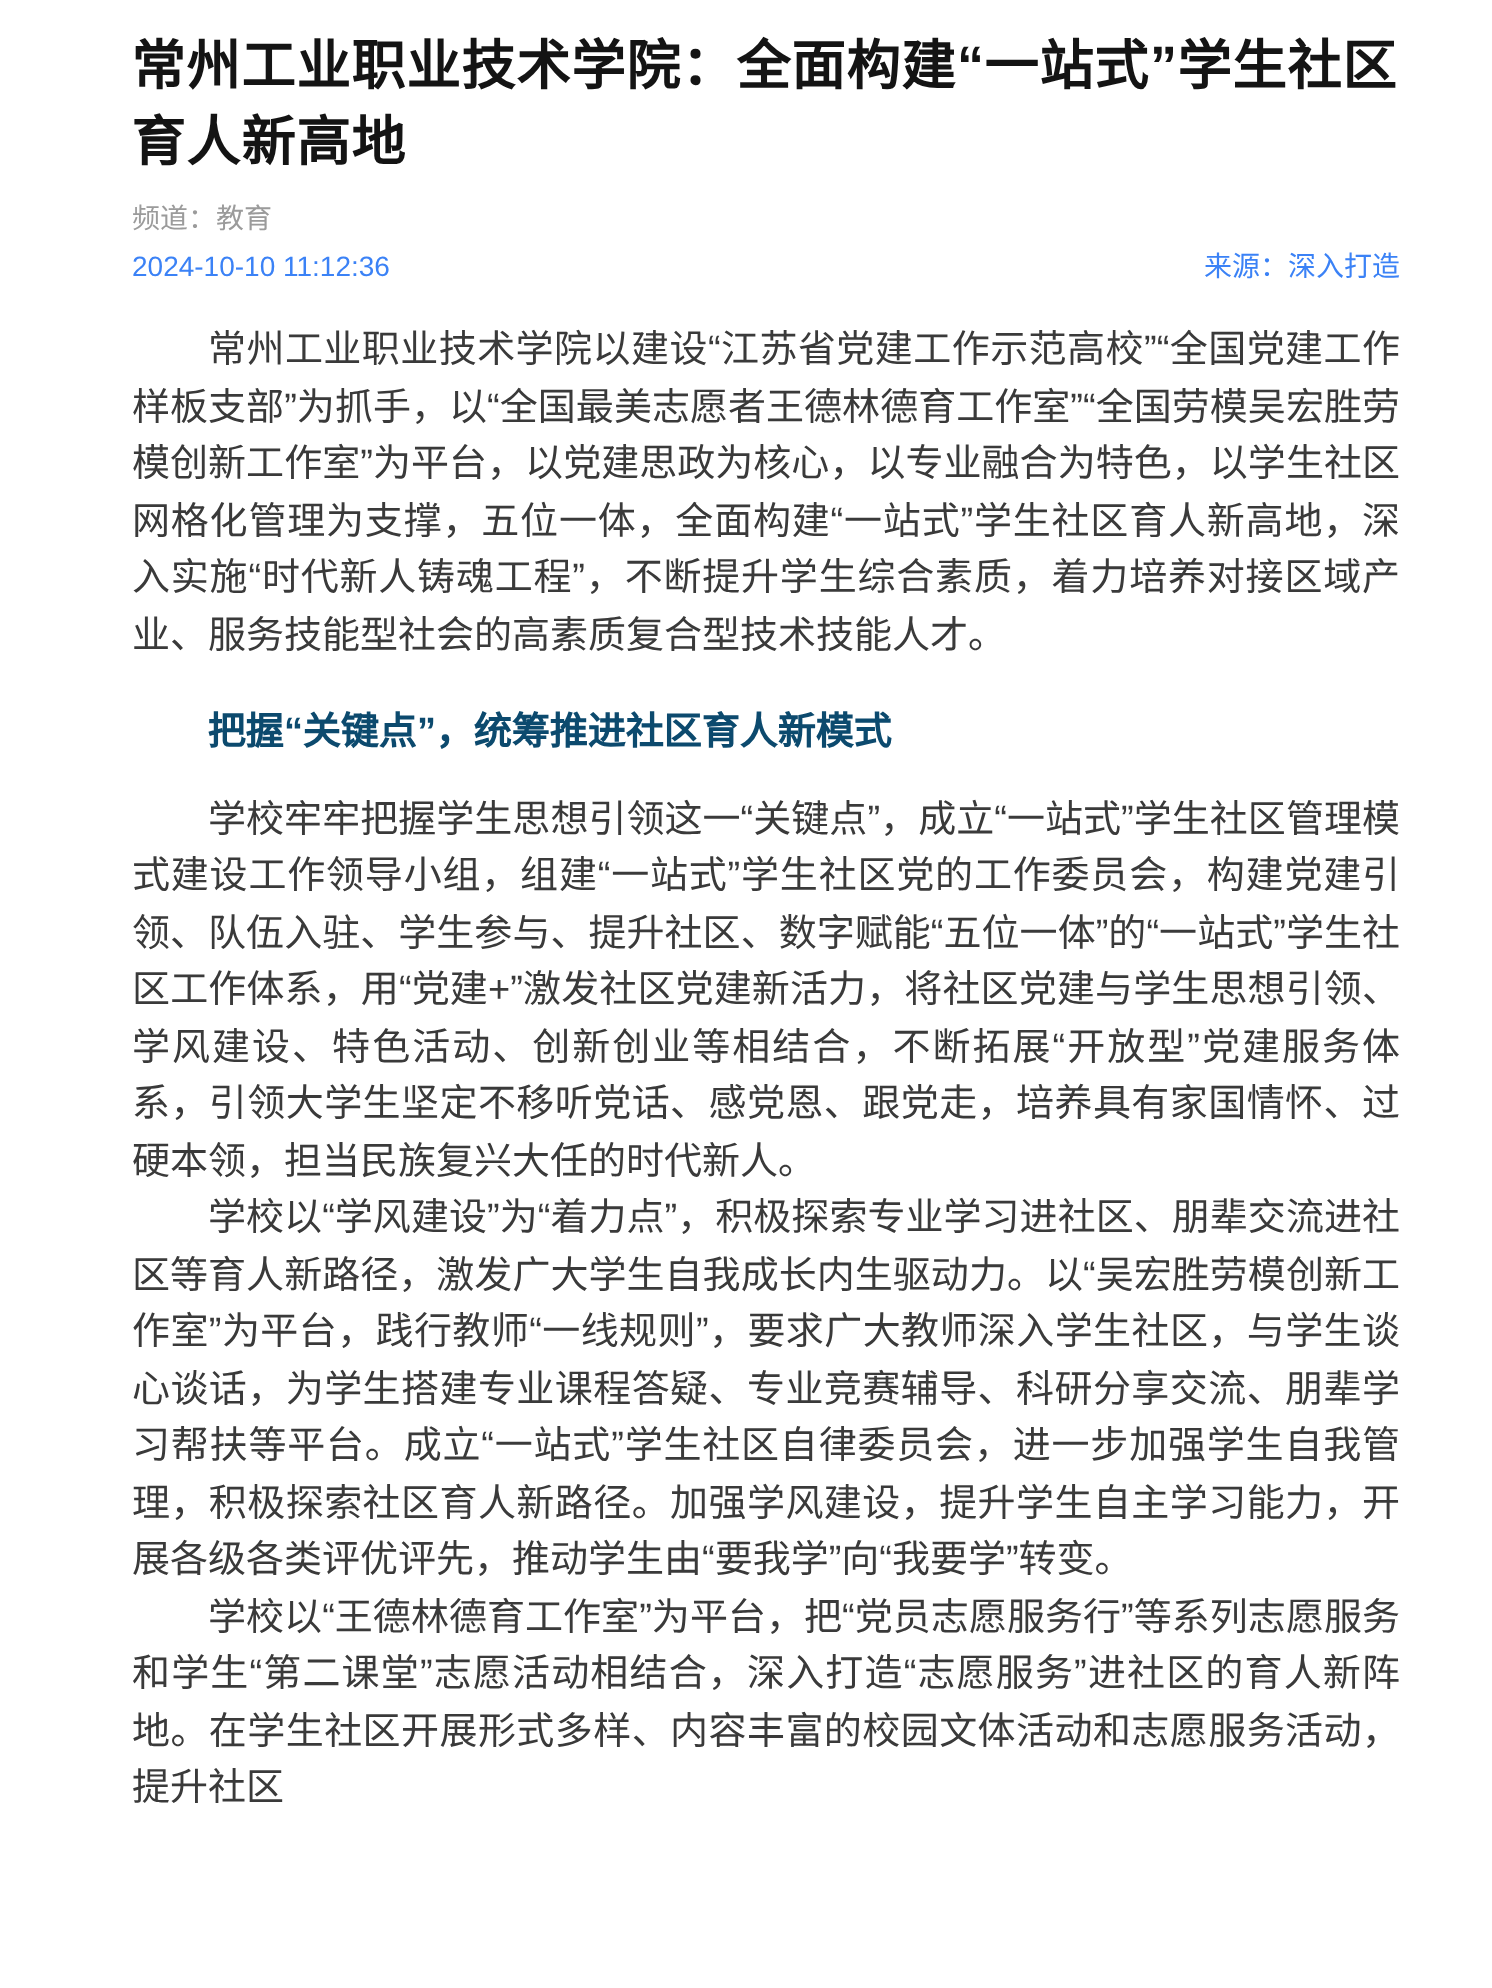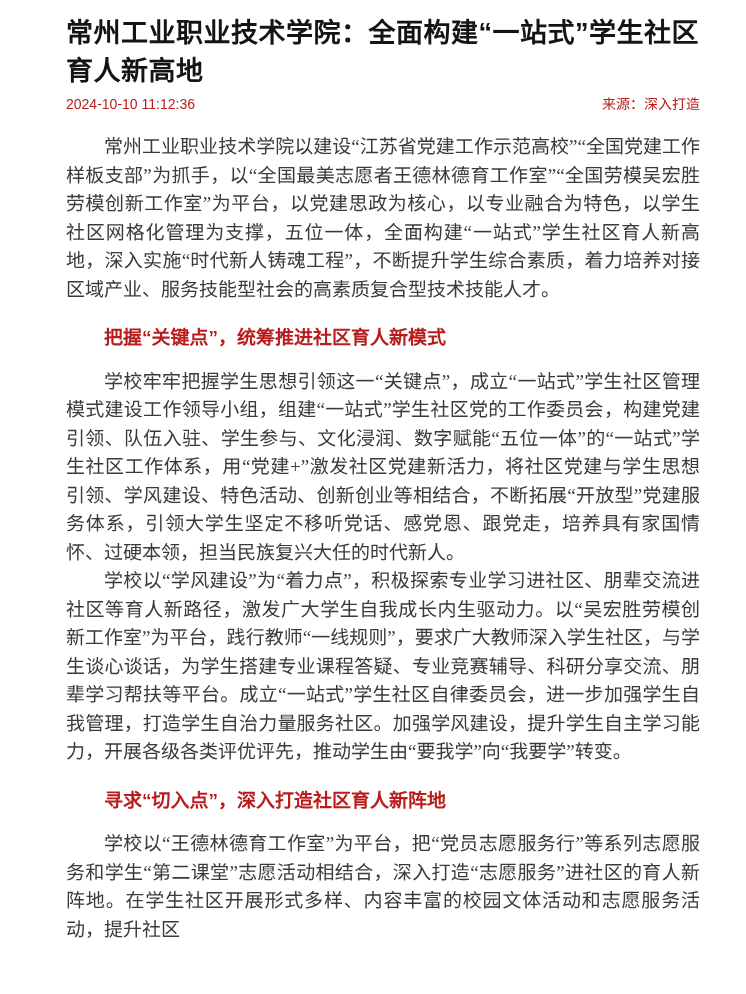--- a/index.html
+++ b/index.html
@@ -31,68 +31,69 @@
     line-height: 20px;
     color: #9b9b9b;
   }
   .meta-row {
     margin-top: 4px;
     display: flex;
     justify-content: space-between;
     align-items: flex-end;
     font-size: 14px;
     line-height: 20px;
-    color: #b91c1c;
+    color: #3b82f6;
   }
   .article-body {
     margin-top: 19px;
     font-size: 19px;
     line-height: 28.5px;
     color: #3a3a3a;
   }
   .article-body p {
     margin: 0;
     text-indent: 2em;
     text-align: justify;
-    font-family: Liberation Serif, serif;
   }
   .article-body h2 {
     margin: 20px 0 15px 0;
     font-size: 19px;
     line-height: 28.5px;
     font-weight: 700;
-    color: #b91c1c;
+    color: #0c4a6e;
     text-indent: 2em;
   }
 </style>
 </head>
 <body>
 
 <div class="article-page">
 
   <h1 class="article-title">常州工业职业技术学院：全面构建“一站式”学生社区育人新高地</h1>
 
+  <div class="meta-channel">
+    <span>频道：</span><span>教育</span>
+  </div>
 
   <div class="meta-row">
     <span class="meta-datetime">2024-10-10 11:12:36</span>
     <span class="meta-source">
       <span>来源：</span><span>深入打造</span>
     </span>
   </div>
 
   <div class="article-body">
 
     <p>常州工业职业技术学院以建设“江苏省党建工作示范高校”“全国党建工作样板支部”为抓手，以“全国最美志愿者王德林德育工作室”“全国劳模吴宏胜劳模创新工作室”为平台，以党建思政为核心，以专业融合为特色，以学生社区网格化管理为支撑，五位一体，全面构建“一站式”学生社区育人新高地，深入实施“时代新人铸魂工程”，不断提升学生综合素质，着力培养对接区域产业、服务技能型社会的高素质复合型技术技能人才。</p>
 
     <h2>把握“关键点”，统筹推进社区育人新模式</h2>
 
-    <p>学校牢牢把握学生思想引领这一“关键点”，成立“一站式”学生社区管理模式建设工作领导小组，组建“一站式”学生社区党的工作委员会，构建党建引领、队伍入驻、学生参与、文化浸润、数字赋能“五位一体”的“一站式”学生社区工作体系，用“党建+”激发社区党建新活力，将社区党建与学生思想引领、学风建设、特色活动、创新创业等相结合，不断拓展“开放型”党建服务体系，引领大学生坚定不移听党话、感党恩、跟党走，培养具有家国情怀、过硬本领，担当民族复兴大任的时代新人。</p>
+    <p>学校牢牢把握学生思想引领这一“关键点”，成立“一站式”学生社区管理模式建设工作领导小组，组建“一站式”学生社区党的工作委员会，构建党建引领、队伍入驻、学生参与、提升社区、数字赋能“五位一体”的“一站式”学生社区工作体系，用“党建+”激发社区党建新活力，将社区党建与学生思想引领、学风建设、特色活动、创新创业等相结合，不断拓展“开放型”党建服务体系，引领大学生坚定不移听党话、感党恩、跟党走，培养具有家国情怀、过硬本领，担当民族复兴大任的时代新人。</p>
 
 
-    <p>学校以“学风建设”为“着力点”，积极探索专业学习进社区、朋辈交流进社区等育人新路径，激发广大学生自我成长内生驱动力。以“吴宏胜劳模创新工作室”为平台，践行教师“一线规则”，要求广大教师深入学生社区，与学生谈心谈话，为学生搭建专业课程答疑、专业竞赛辅导、科研分享交流、朋辈学习帮扶等平台。成立“一站式”学生社区自律委员会，进一步加强学生自我管理，打造学生自治力量服务社区。加强学风建设，提升学生自主学习能力，开展各级各类评优评先，推动学生由“要我学”向“我要学”转变。</p>
+    <p>学校以“学风建设”为“着力点”，积极探索专业学习进社区、朋辈交流进社区等育人新路径，激发广大学生自我成长内生驱动力。以“吴宏胜劳模创新工作室”为平台，践行教师“一线规则”，要求广大教师深入学生社区，与学生谈心谈话，为学生搭建专业课程答疑、专业竞赛辅导、科研分享交流、朋辈学习帮扶等平台。成立“一站式”学生社区自律委员会，进一步加强学生自我管理，积极探索社区育人新路径。加强学风建设，提升学生自主学习能力，开展各级各类评优评先，推动学生由“要我学”向“我要学”转变。</p>
 
-    <h2>寻求“切入点”，深入打造社区育人新阵地</h2>
 
     <p>学校以“王德林德育工作室”为平台，把“党员志愿服务行”等系列志愿服务和学生“第二课堂”志愿活动相结合，深入打造“志愿服务”进社区的育人新阵地。在学生社区开展形式多样、内容丰富的校园文体活动和志愿服务活动，提升社区</p>
 
   </div>
 
 </div>
 
 </body></html>

